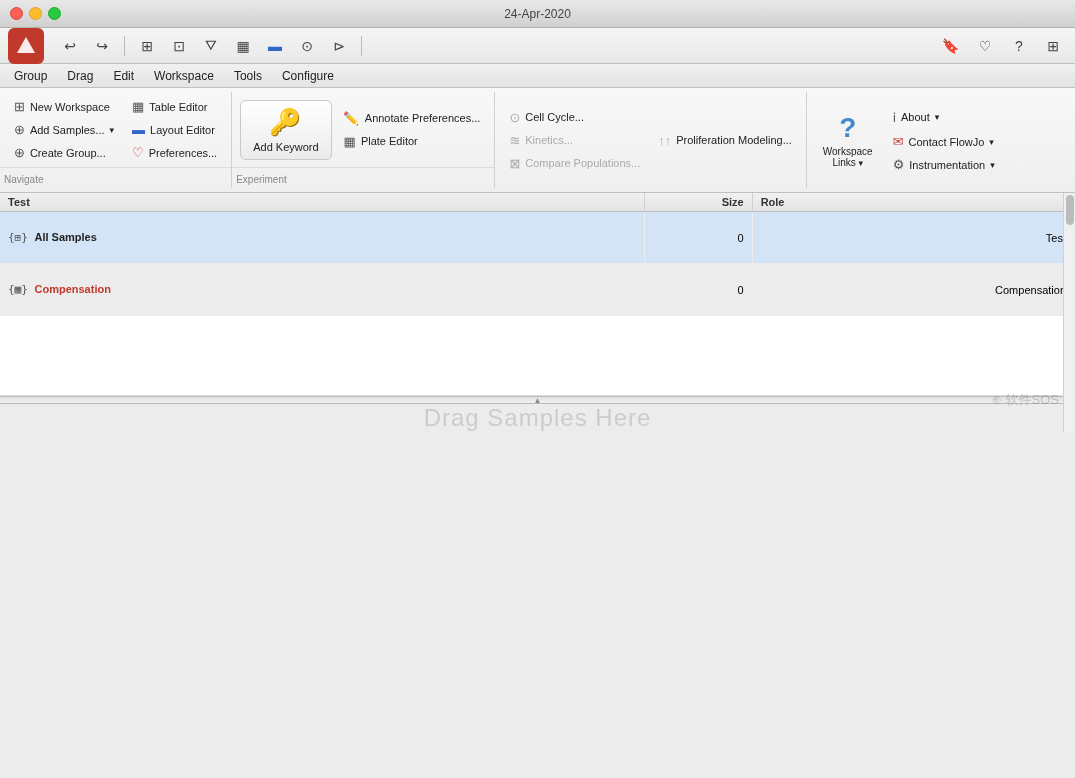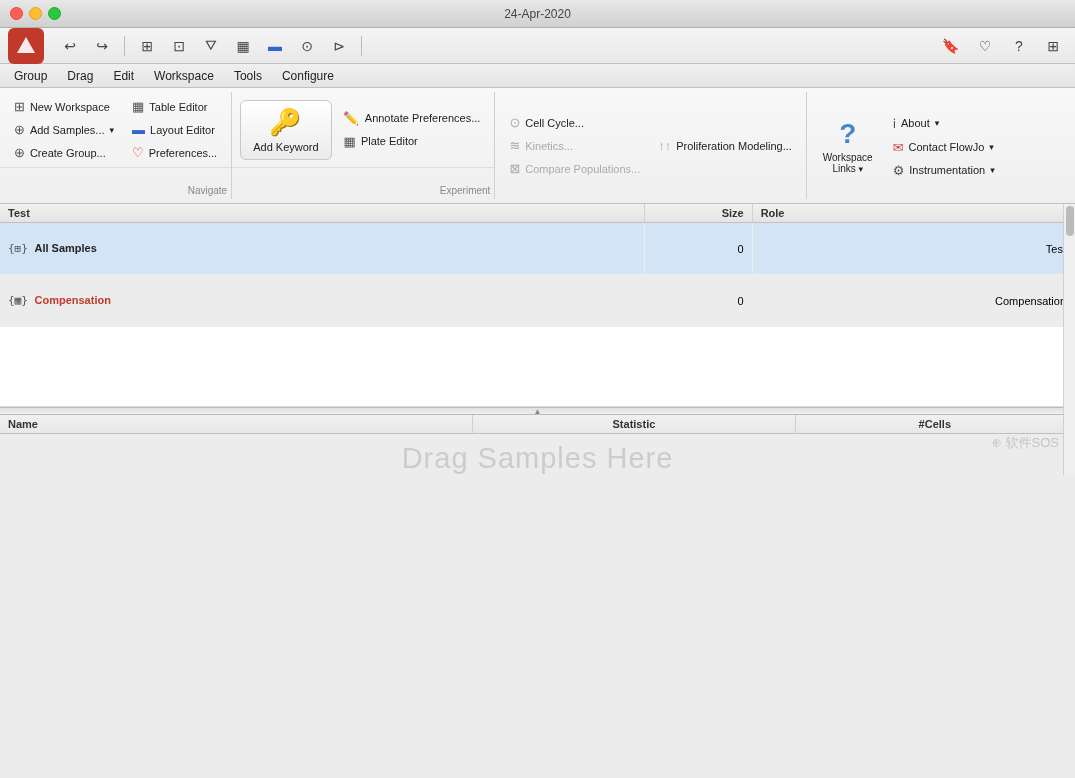--- a/index.html
+++ b/index.html
@@ -129,22 +129,22 @@
     .ribbon-section-body {
       display: flex;
       align-items: center;
       padding: 4px 6px;
       gap: 2px;
       flex: 1;
     }
     .ribbon-section-name {
       font-size: 10px;
       color: #888;
-      text-align: right;
-      padding: 17px 4px 3px 4px;
+      text-align: left;
+      padding: 6px 4px 3px 4px;
       border-top: 1px solid #ddd;
     }
 
     
     .big-btn {
       display: flex;
       flex-direction: column;
       align-items: center;
       justify-content: center;
       padding: 6px 12px;
@@ -226,21 +226,21 @@
       font-weight: 600;
       color: #333;
     }
 
     .drag-area {
       flex: 1;
       display: flex;
       align-items: center;
       justify-content: center;
       color: #ccc;
-      font-size: 29px;
+      font-size: 24px;
       font-weight: 300;
       letter-spacing: 1px;
     }
 
     .watermark {
       position: absolute;
       bottom: 23px;
       right: 16px;
       font-size: 13px;
       color: rgba(0,0,0,0.18);
@@ -464,34 +464,20 @@
       </tr>
     </tbody>
   </table>
 
   <div style="flex:0 0 80px; background:#fff; border-bottom: 1px solid #ddd;"></div>
 
   <div class="table-divider">
     <span class="table-divider-arrow">▲</span>
   </div>
 
-  <table class="stats-table">
-    <thead>
-      <tr>
-        <th style="width:44%; text-align:left;">Name</th>
-        <th style="width:30%;">Statistic</th>
-        <th style="width:26%;">#Cells</th>
-      </tr>
-    </thead>
-    <tbody>
-      <tr>
-          <td colspan="3" style="height:8px;"></td>
-        </tr>
-    </tbody>
-  </table>
 
   <div class="drag-area">
     <span>Drag Samples Here</span>
   </div>
 
   <div class="scrollbar-right">
     <div class="scrollbar-thumb"></div>
   </div>
 
   <div class="watermark">⊕ 软件SOS</div>

